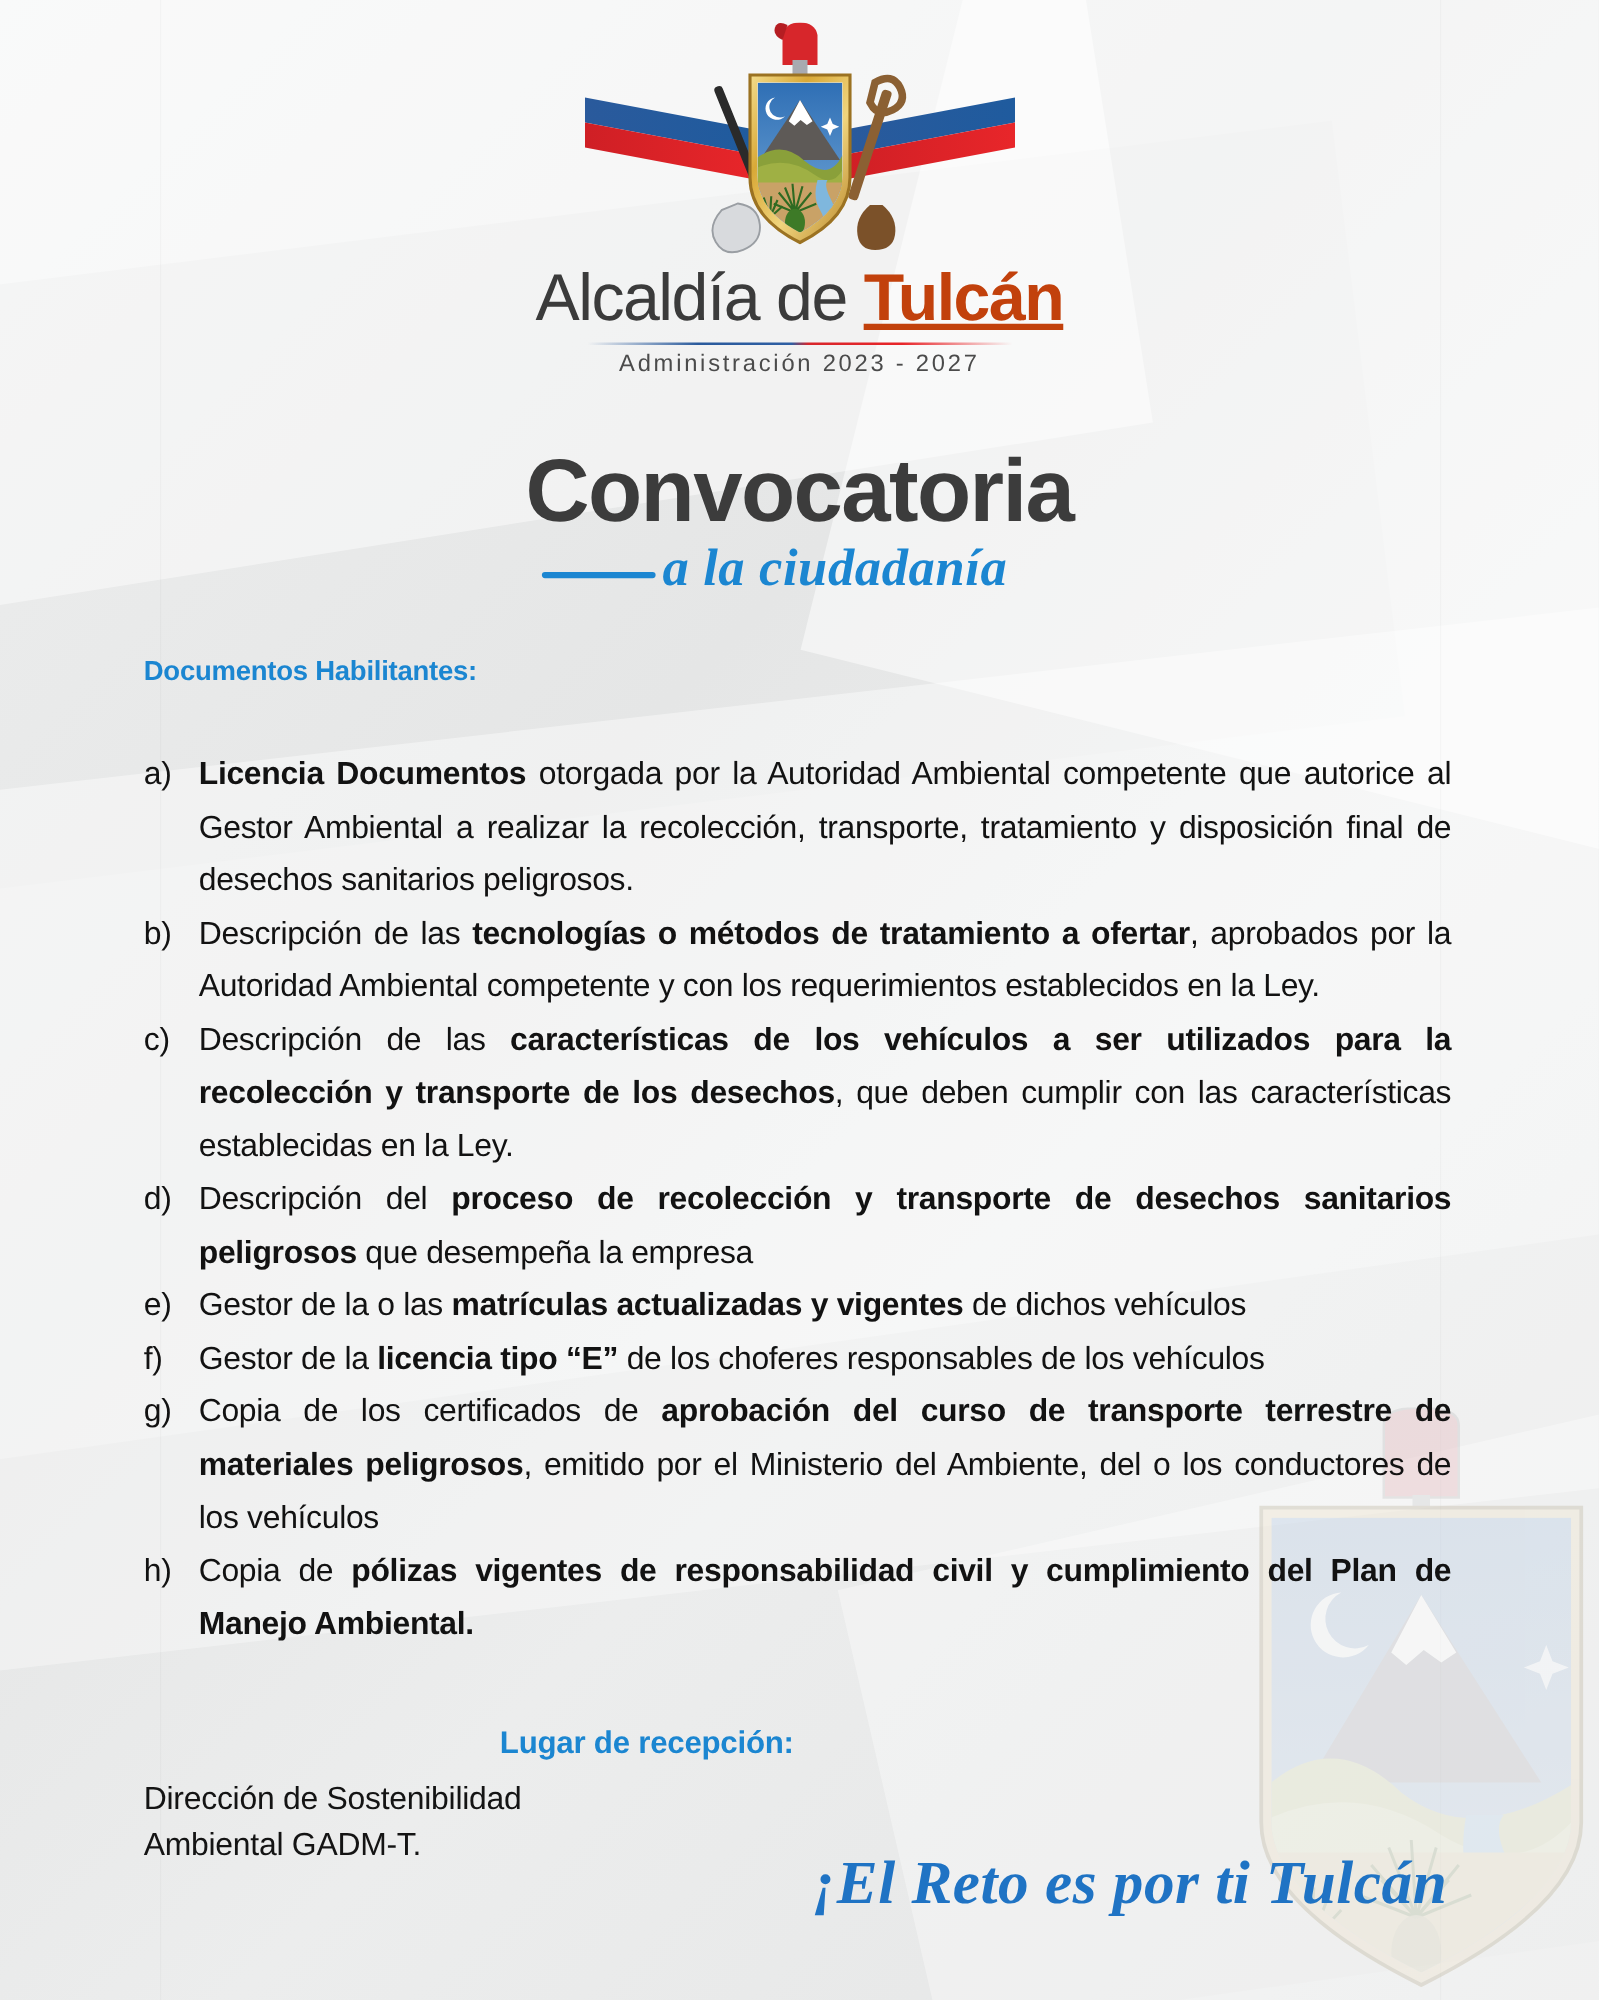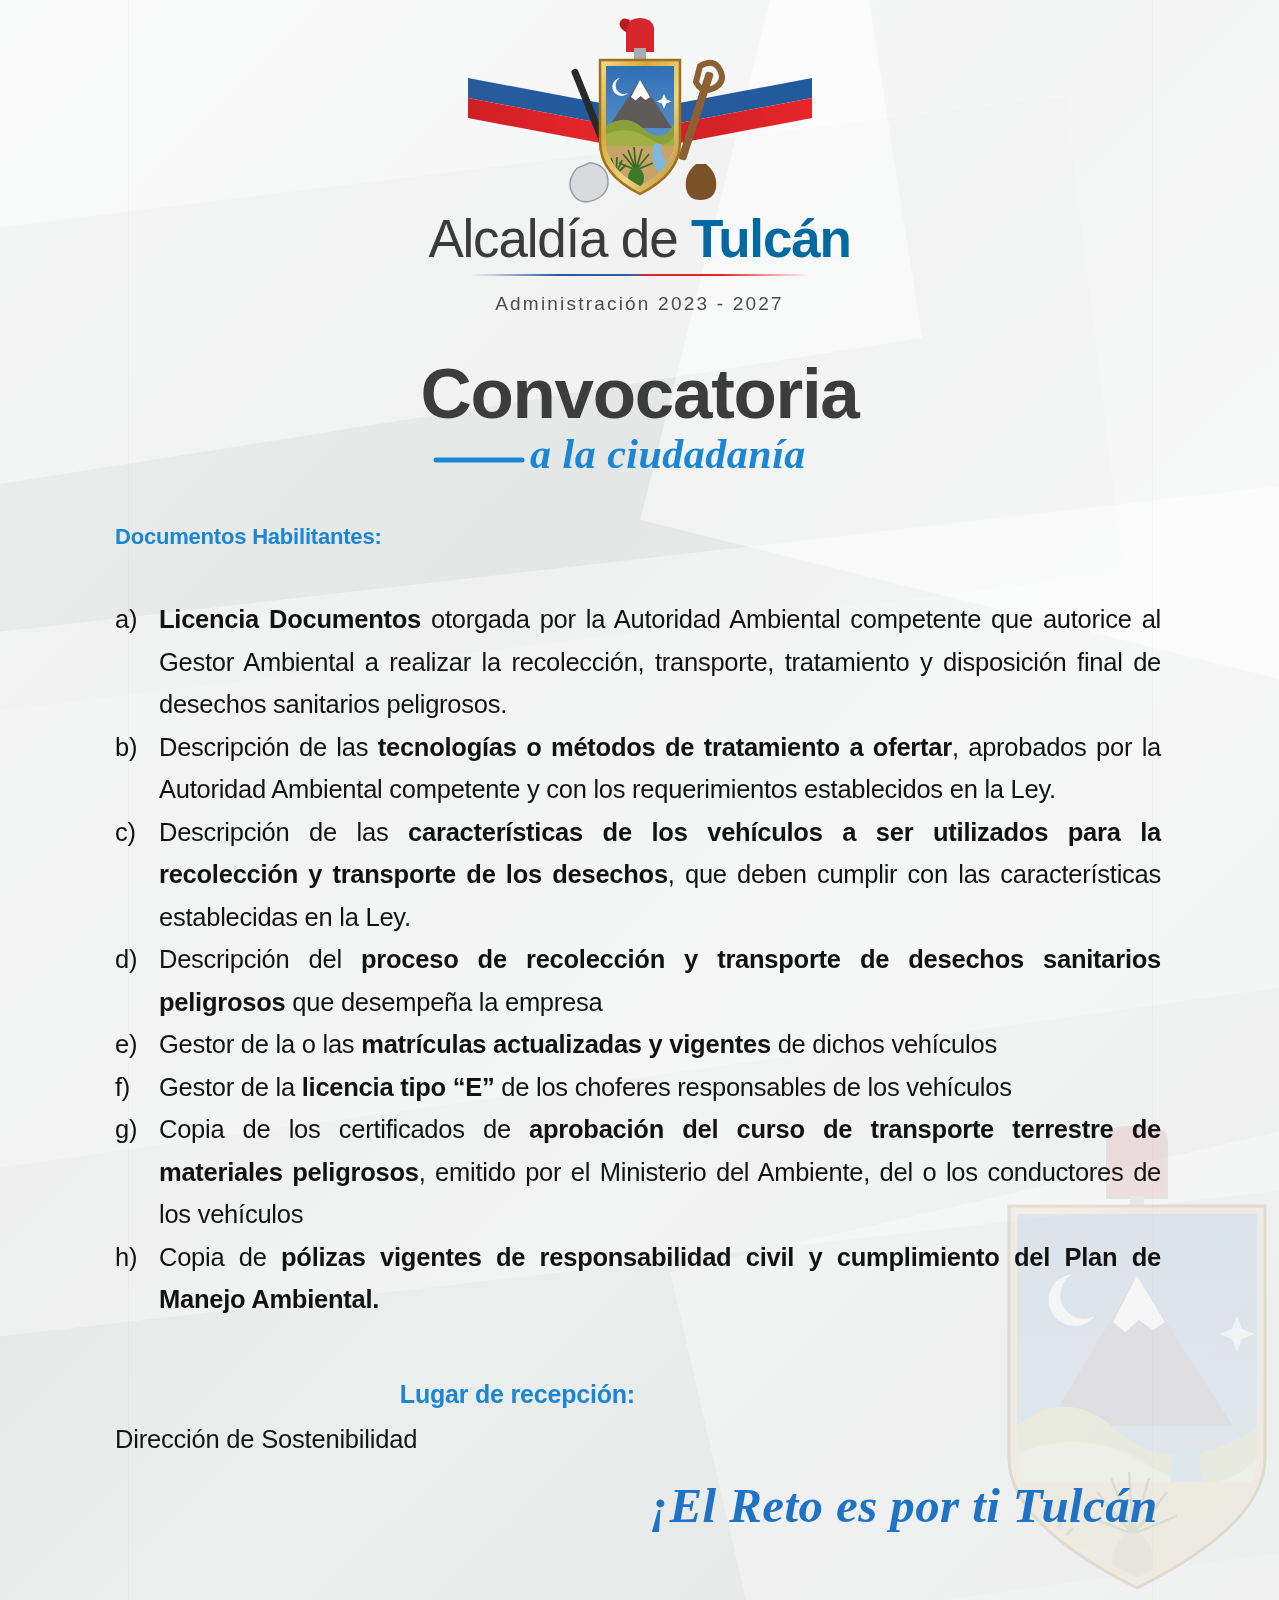--- a/index.html
+++ b/index.html
@@ -40,26 +40,26 @@
 
   
   #logo-block { position:absolute; top:18px; left:0; width:1279px; text-align:center; }
   #crest-wrap { position:relative; width:1279px; height:196px; }
   #crest-svg { position:absolute; left:50%; top:0; transform:translateX(-50%); }
 
   #brand-name {
     font-size:53px; letter-spacing:-1.2px; color:#3b3b3b; line-height:1;
     margin-top:-2px; font-weight:400;
   }
-  #brand-name b { font-weight:700; color:#0369a1; }
+  #brand-name b { font-weight:700; color:#c2410c;text-decoration:underline; }
   #brand-rule { width:340px; height:2px; margin:9px auto 0;
     background:linear-gradient(to right,
       rgba(31,91,158,0) 0%, #2a5a9c 26%, #2f5fa3 48%,
       #d8262b 52%, #e8262a 74%, rgba(232,38,42,0) 100%); }
-  #brand-sub { font-size:19px; letter-spacing:2.2px; color:#4b4b4b; margin-top:17px; }
+  #brand-sub { font-size:19px; letter-spacing:2.2px; color:#4b4b4b; margin-top:5px; }
 
   
   #heading { position:absolute; top:358px; left:0; width:1279px; text-align:center; }
   #title-main { font-size:71px; font-weight:700; color:#3c3c3c; letter-spacing:-1.3px; line-height:1; }
   #title-sub-row { position:relative; height:56px; margin-top:-3px;padding-left:32px; }
   #title-sub-svg { position:absolute; left:50%; top:0; transform:translateX(-50%); }
 
   
   #body-wrap { position:absolute; top:524px; left:115px; width:1046px; }
   #doc-heading { font-size:22px; font-weight:700; color:#1b86d1; letter-spacing:-.2px; }
@@ -291,20 +291,21 @@
           <span class="mk">h)</span>
           <p><span>Copia de </span><b>pólizas vigentes de responsabilidad civil y cumplimiento del Plan de Manejo Ambiental.</b></p>
         </li>
       </ol>
   </div>
 
   <div id="reception">
     <div id="reception-title">Lugar de recepción:</div>
     <div id="reception-body">
       <div>Dirección de Sostenibilidad</div>
+      <div>Ambiental GADM-T.</div>
     </div>
   </div>
 
   <div id="slogan-wrap">
     <svg width="520" height="120" viewBox="0 0 520 120">
       <text id="slogan-text" x="0" y="82" font-family="Liberation Serif, serif" font-size="49" font-style="italic" font-weight="700" fill="#1f73c4" letter-spacing="0.4">¡El Reto es por ti Tulcán !</text>
     </svg>
   </div>
 
 </div>

